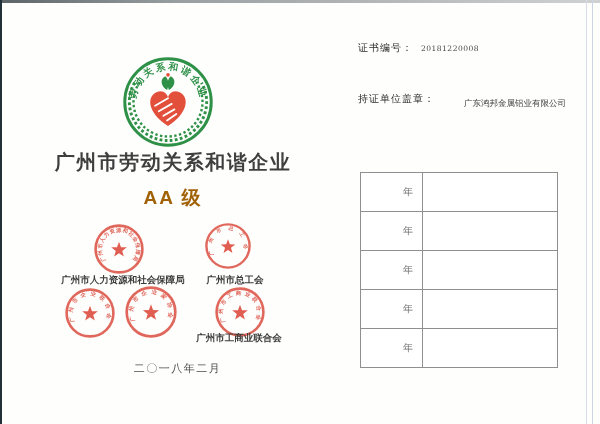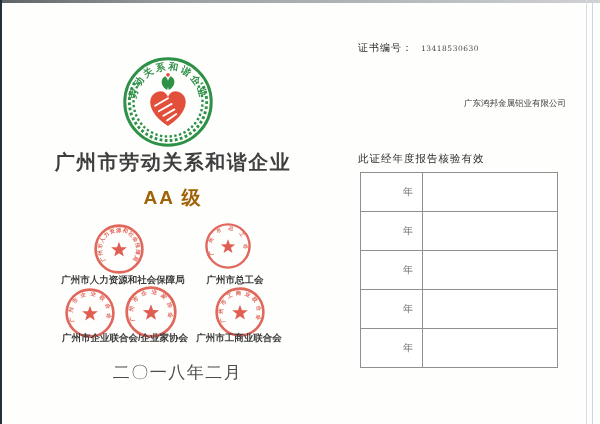--- a/index.html
+++ b/index.html
@@ -27,21 +27,21 @@
   .seal-star{fill:#dc4435;}
   .seal-text{fill:#dc4f41;font-size:6.2px;font-weight:bold;
     font-family:"Liberation Sans",sans-serif;}
 
   .stamp-label{font-size:9.5px;font-weight:bold;color:#3a3a3a;text-align:center;}
   .label-r1a{left:48px;top:274px;width:150px;}
   .label-r1b{left:195px;top:274px;width:80px;}
   .label-r2a{left:46px;top:332px;width:158px;}
   .label-r2b{left:191px;top:332px;width:96px;}
   .date-line{left:100px;top:361px;width:155px;text-align:center;
-    font-size:17px;color:#4c4c4c;letter-spacing:1.5px;}
+    font-size:11px;color:#4c4c4c;letter-spacing:1.5px;}
 
   
   .field-label{font-size:10px;font-weight:normal;color:#2e2e2e;letter-spacing:1px;}
   .certno-label{left:358px;top:41px;}
   .certno-value{left:421px;top:44px;font-family:"DejaVu Serif",serif;
     font-size:7.5px;color:#474747;letter-spacing:.5px;}
   .holder-label{left:358px;top:92px;}
   .holder-value{left:432px;top:98px;font-family:"DejaVu Serif",serif;
     font-size:8.5px;color:#3d3d3d;margin-left:32px;}
   .validity-title{left:358px;top:152px;font-size:10.5px;}
@@ -144,31 +144,30 @@
     <defs>
         <path id="sarc4" d="M 15.9,44.1 A 20,20 0 1 1 44.1,44.1"></path>
       </defs>
     <circle class="seal-ring" cx="30" cy="30" r="27"></circle>
     <polygon class="seal-star" transform="translate(30,31)" points="0,-9.5 2.29,-3.16 9.03,-2.94 3.71,1.21 5.58,7.69 0,3.9 -5.58,7.69 -3.71,1.21 -9.03,-2.94 -2.29,-3.16"></polygon>
     <text class="seal-text" text-anchor="middle" letter-spacing="3.4" font-size="6.4">
       <textPath href="#sarc4" startOffset="50%">广州市工商业联合会</textPath>
     </text>
   </svg>
 
-  <div class="abs stamp-label label-r2a">广州市企业联合会/企业家协会</div>
   <div class="abs stamp-label label-r2b">广州市工商业联合会</div>
 
   <div class="abs date-line">二〇一八年二月</div>
 
   <div class="abs field-label certno-label">证书编号：</div>
-  <div class="abs certno-value">13418530630</div>
+  <div class="abs certno-value">20181220008</div>
 
+  <div class="abs field-label holder-label">持证单位盖章：</div>
   <div class="abs holder-value">广东鸿邦金属铝业有限公司</div>
 
-  <div class="abs field-label validity-title">此证经年度报告核验有效</div>
 
   <div class="abs year-table">
     <div class="yrow">
       <div class="ycell-label">年</div>
       <div class="ycell-value"></div>
     </div>
     <div class="yrow">
       <div class="ycell-label">年</div>
       <div class="ycell-value"></div>
     </div>

